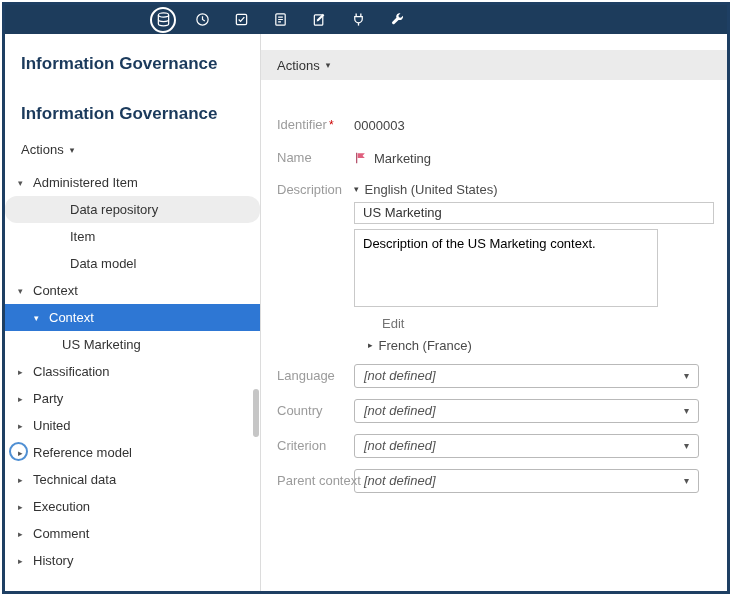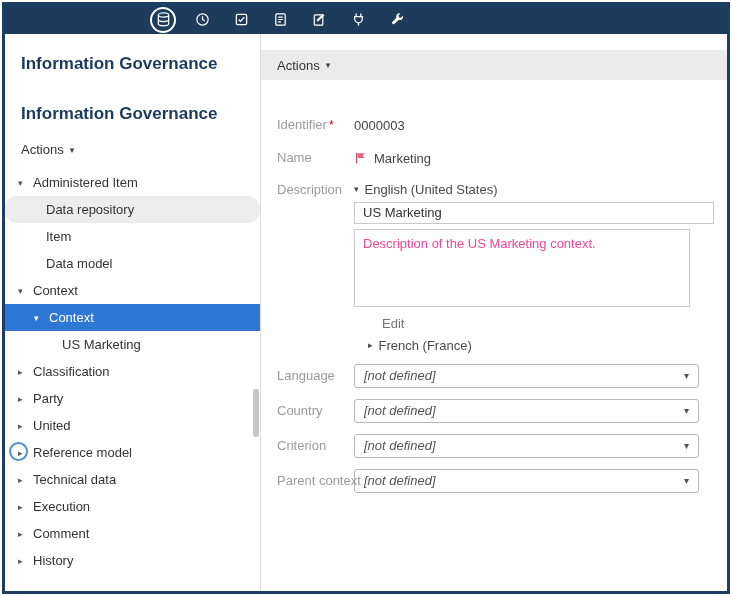--- a/index.html
+++ b/index.html
@@ -20,21 +20,21 @@
   
   .sb-title { margin: 20px 0 0 16px; font-size: 17px; font-weight: 700; color: #1b3a5c; }
   .sb-subtitle { margin: 30px 0 0 16px; font-size: 17px; font-weight: 700; color: #1b3a5c; }
   .sb-actions { margin: 18px 0 12px 16px; font-size: 13px; color: #333; cursor: pointer; display: inline-flex; align-items: center; gap: 6px; }
   .caret-sm { font-size: 9px; color: #444; }
 
   .tree { font-size: 13px; color: #333; }
   .ti { position: relative; height: 27px; display: flex; align-items: center; cursor: pointer; white-space: nowrap; }
   .tcaret { width: 15px; flex: none; font-size: 9px; color: #555; }
   .lvl0 { padding-left: 13px; }
-  .lvl1 { padding-left: 41px; border-radius: 12px; }
+  .lvl1 { padding-left: 65px; border-radius: 12px; }
   .lvl2 { padding-left: 57px; }
   .hl  { background: #ededed; }
   .sel { background: #2e77d4; color: #fff; padding-left: 29px; }
   .sel .tcaret { color: #fff; }
   .ann-circle { position: absolute; left: 4px; top: 3px; width: 19px; height: 19px; border: 2px solid #4f8fd3; border-radius: 50%; pointer-events: none; }
   .scrollthumb { position: absolute; right: 1px; top: 355px; width: 6px; height: 48px; background: #c6c6c6; border-radius: 3px; cursor: pointer; }
 
   
   .main-title { margin: 18px 0 0 16px; font-size: 17px; color: #1b3a5c; }
   .main-title .sep { margin: 0 7px; }
@@ -43,21 +43,21 @@
   .form { padding: 34px 16px 0 16px; font-size: 13px; }
   .frow { display: flex; align-items: center; margin-bottom: 11px; min-height: 22px; }
   .frow.top { align-items: flex-start; }
   .flabel { position: relative; width: 77px; flex: none; color: #9b9b9b; white-space: nowrap; line-height: 20px; }
   .freq { position: absolute; left: 52px; top: 0; color: #c00; font-size: 12px; }
   .fval { color: #444; display: inline-flex; align-items: center; gap: 6px; }
 
   .desc-block { flex: 1; }
   .locale-head { display: inline-flex; align-items: center; gap: 6px; color: #4a4a4a; margin-bottom: 5px; cursor: pointer; }
   .desc-input { width: 360px; height: 22px; border: 1px solid #c9c9c9; padding: 0 8px; font-family: "Liberation Sans", sans-serif; font-size: 13px; color: #333; display: block; }
-  .desc-textarea { width: 336px; height: 78px; border: 1px solid #c9c9c9; margin-top: 5px; padding: 6px 8px; font-family: "Liberation Sans", sans-serif; font-size: 13px; color: #ec4899; resize: none; display: block; }
+  .desc-textarea { width: 304px; height: 78px; border: 1px solid #c9c9c9; margin-top: 5px; padding: 6px 8px; font-family: "Liberation Sans", sans-serif; font-size: 13px; color: #000000; resize: none; display: block; }
   .edit-link { display: inline-block; margin: 9px 0 5px 28px; color: #737373; cursor: pointer; }
   .french-head { display: flex; align-items: center; gap: 6px; margin: 2px 0 0 14px; color: #4a4a4a; cursor: pointer; }
 
   .dropdown { width: 345px; height: 24px; border: 1px solid #b9b9b9; border-radius: 3px; background: #fff; display: flex; align-items: center; justify-content: space-between; padding: 2px 9px; cursor: pointer; }
   .ddval { font-style: italic; color: #555; }
   .ddcaret { font-size: 10px; color: #555; }
 </style>
 </head>
 <body>
 

